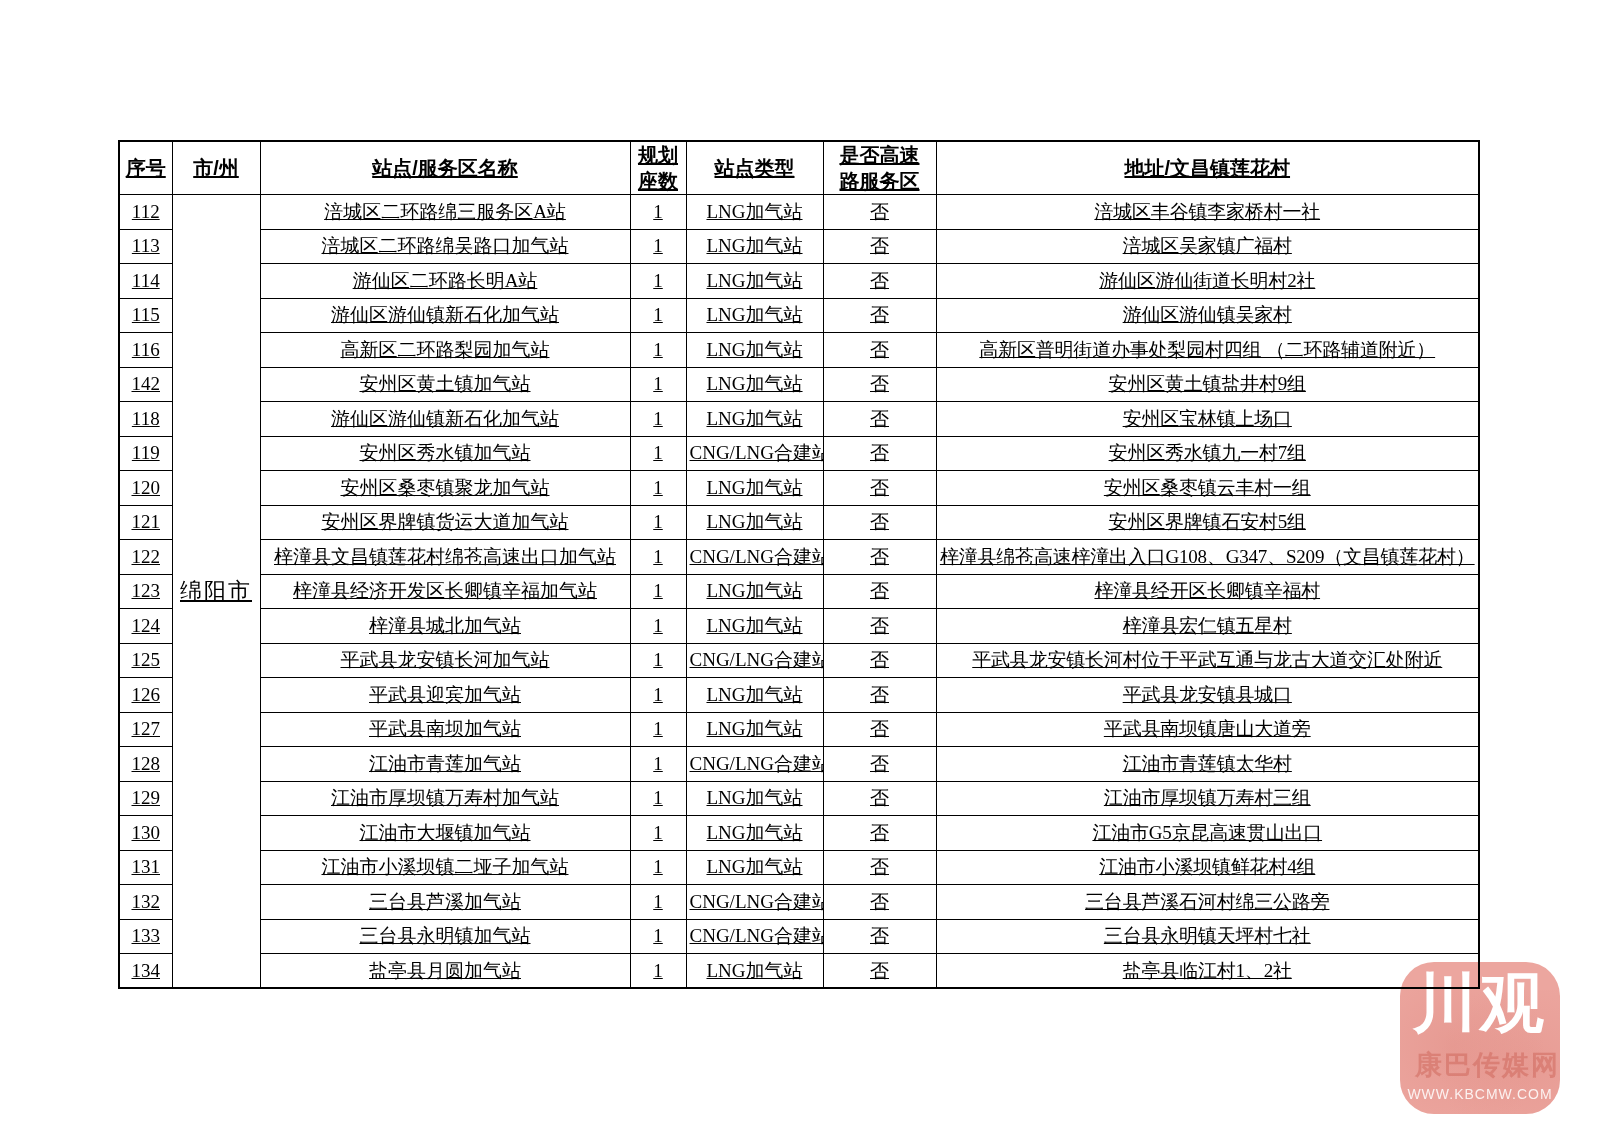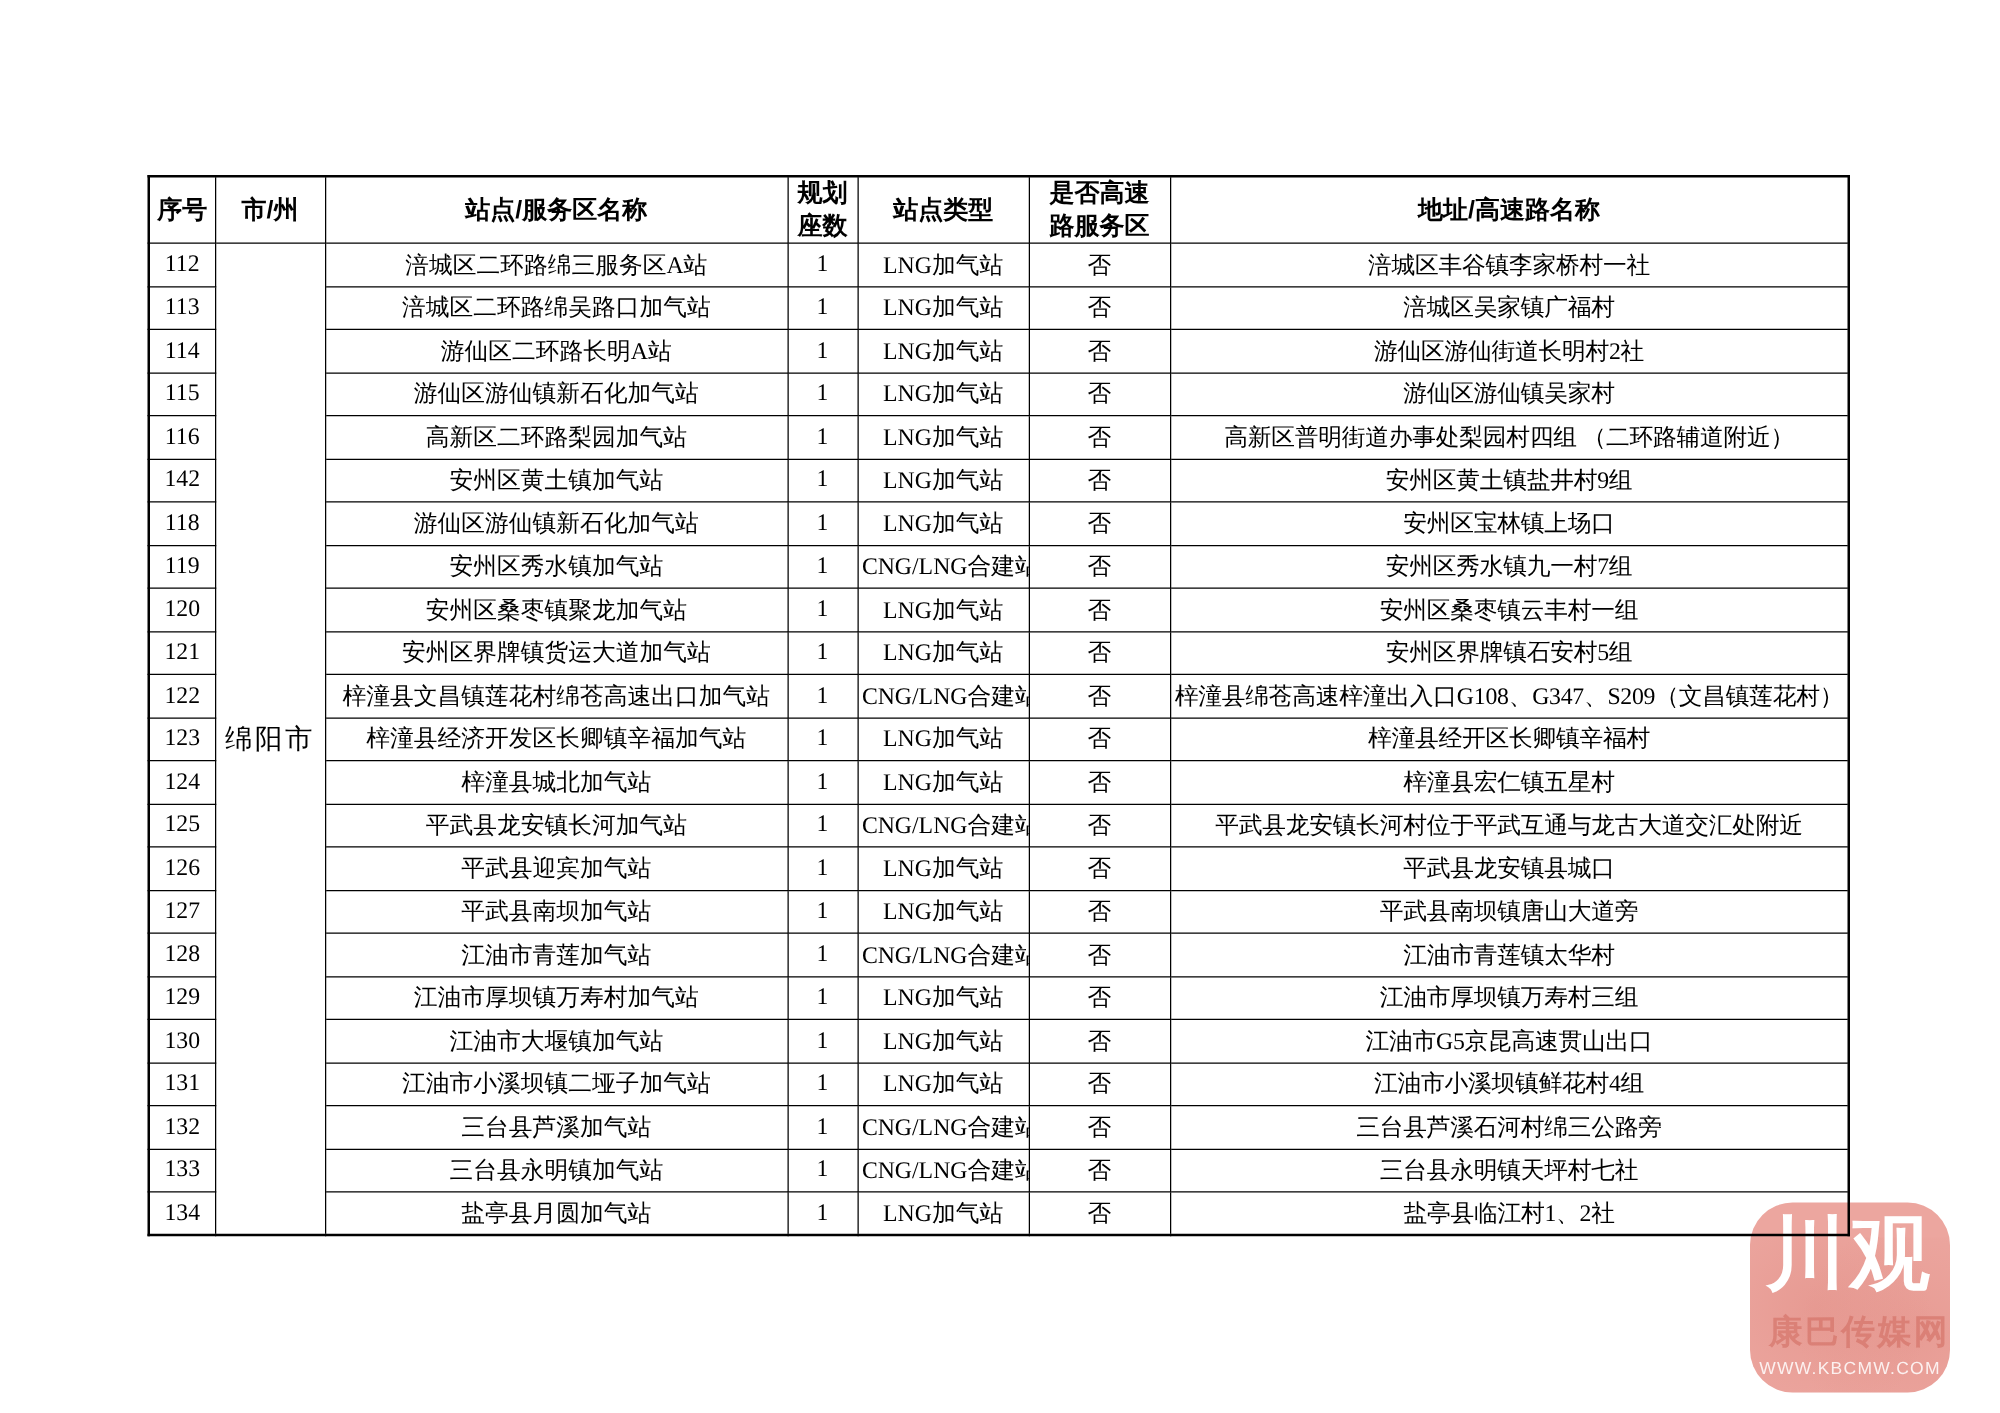--- a/index.html
+++ b/index.html
@@ -66,21 +66,21 @@
     z-index: 1;
     background: transparent;
   }
   table.stations th, table.stations td {
     border: 1px solid #000;
     text-align: center;
     vertical-align: middle;
     padding: 0 3px;
     overflow: hidden;
   }
-  table.stations { border: 2px solid #000; }
+  table.stations { border: 2px solid #000; text-decoration: underline; }
   thead tr { height: 53px; }
   thead th {
     font-family: "Liberation Sans", "DejaVu Sans", sans-serif;
     font-weight: 700;
     font-size: 20px;
     line-height: 1.3;
     white-space: pre-line;
   }
   tbody tr { height: 34.5px; }
   tbody td { font-size: 19px; white-space: nowrap; }
@@ -121,21 +121,21 @@
     <thead>
       <tr>
         <th>序号</th>
         <th>市/州</th>
         <th>站点/服务区名称</th>
         <th>规划
 座数</th>
         <th>站点类型</th>
         <th>是否高速
 路服务区</th>
-        <th>地址/高速路名称</th>
+        <th>地址/文昌镇莲花村</th>
       </tr>
     </thead>
     <tbody id="table-body">
         <tr>
           <td class="col-no">112</td>
           <td class="col-city" rowspan="23">绵阳市</td>
           <td class="col-name">涪城区二环路绵三服务区A站</td>
           <td class="col-planned">1</td>
           <td class="col-type">LNG加气站</td>
           <td class="col-hwy">否</td>

